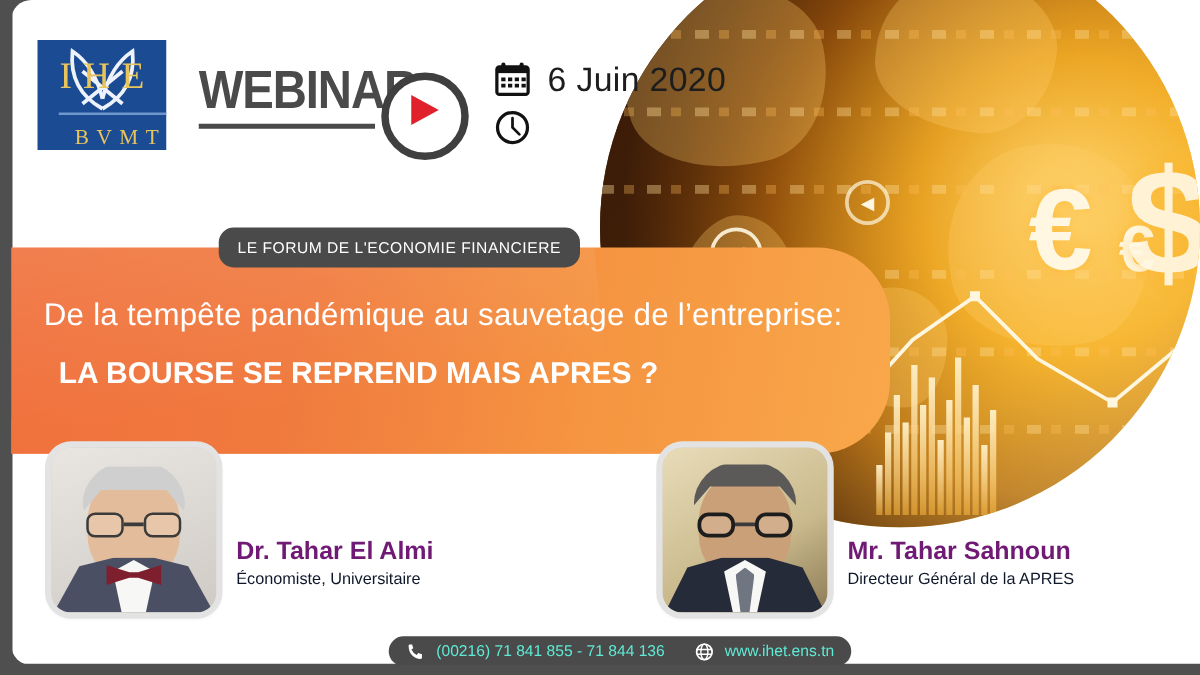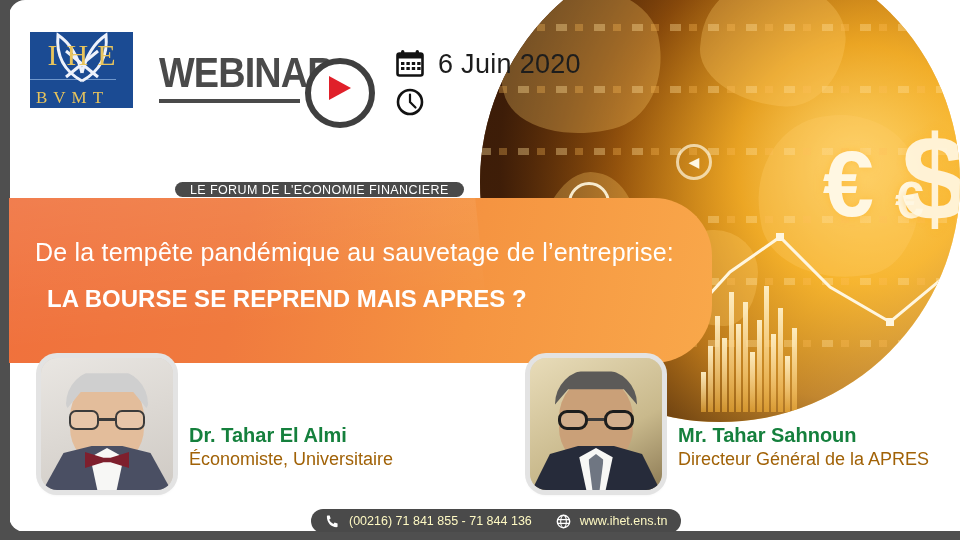--- a/index.html
+++ b/index.html
@@ -49,22 +49,22 @@
   .bars{position:absolute;display:flex;align-items:flex-end;gap:2px;}
   .bars i{display:block;width:5px;background:linear-gradient(180deg,rgba(255,240,200,.95),rgba(255,186,60,.55));}
   
   .artsvg{position:absolute;inset:0;}
   
   .cur{position:absolute;color:#fff7e2;font-family:"Liberation Sans",sans-serif;font-weight:700;line-height:1;text-shadow:0 0 10px rgba(255,180,40,.6);}
   .arrowc{position:absolute;border:3px solid rgba(255,248,225,.9);border-radius:50%;display:flex;align-items:center;justify-content:center;color:#fff7e2;font-size:17px;}
 
   
   .logo{
-    position:absolute;left:21px;top:32px;width:103px;height:76px;
-    background:#1b4b93;display:flex;flex-direction:column;align-items:flex-start;justify-content:center;
+    position:absolute;left:21px;top:32px;width:103px;height:88px;
+    background:#1b4b93;display:flex;flex-direction:column;align-items:flex-end;justify-content:center;
   }
   .logo-top{position:relative;width:103px;height:72px;display:flex;align-items:center;justify-content:center;}
   .logo-letters{font-family:"Liberation Serif",serif;font-size:30px;letter-spacing:9px;color:#e8c45c;font-weight:400;position:relative;z-index:2;text-indent:9px;}
   .wreath{position:absolute;left:50%;top:52%;transform:translate(-50%,-50%);z-index:1;}
   .logo-rule{width:86px;height:2px;background:#6f97cc;}
   .logo-tunis{font-family:"Liberation Serif",serif;font-size:17px;letter-spacing:6px;color:#e8c45c;padding-top:8px;text-indent:6px;}
 
   .webinar{
     position:absolute;left:150px;top:48px;
     font-family:"Liberation Sans",sans-serif;font-weight:700;font-size:43px;
@@ -74,21 +74,21 @@
   .webinar-rule{position:absolute;left:150px;top:99px;width:141px;height:4px;background:#4a4a4a;}
   .playbtn{position:absolute;left:296px;top:58px;width:58px;height:58px;border:6px solid #3f3f3f;border-radius:50%;background:#fff;}
   .playbtn::after{content:"";position:absolute;left:18px;top:12px;border-left:22px solid #e0202a;border-top:12px solid transparent;border-bottom:12px solid transparent;}
 
   .datetime{position:absolute;left:386px;top:45px;}
   .dt-row{display:flex;align-items:center;gap:13px;height:38px;}
   .dt-text{font-size:27px;color:#1d1d1d;font-family:"Liberation Sans",sans-serif;letter-spacing:.3px;}
 
   
   .badge{
-    position:absolute;left:166px;top:182px;height:15px;padding:0 15px;
+    position:absolute;left:166px;top:182px;height:32px;padding:0 15px;
     background:#4a4a4a;border-radius:12px;color:#fff;
     display:flex;align-items:center;font-size:12.5px;letter-spacing:.4px;z-index:6;
   }
   .banner{
     position:absolute;left:-10px;top:198px;width:713px;height:165px;
     background:linear-gradient(100deg,#f0703c 0%,#f07a3e 34%,#f59441 66%,#f9a84a 100%);
     border-radius:0 58px 58px 0;z-index:4;overflow:hidden;
   }
   .banner::after{ 
     content:"";position:absolute;left:-40px;top:-30px;width:520px;height:160px;
@@ -133,28 +133,28 @@
   .p2 .glasses i{border-color:#1d1d1d;border-width:3.5px;border-radius:9px;}
   .glasses i:first-child{left:1px;} .glasses i:last-child{right:1px;}
   .glasses::after{content:"";position:absolute;left:31px;top:8px;width:16px;height:2.5px;background:#3b3b3b;}
   .body{position:absolute;left:50%;transform:translateX(-50%);bottom:0;width:128px;height:44px;}
   .p1 .body{background:#4a4f63;clip-path:polygon(0 100%,16% 16%,38% 0,62% 0,84% 16%,100% 100%);}
   .p2 .body{background:#262b3a;clip-path:polygon(0 100%,14% 18%,36% 0,64% 0,86% 18%,100% 100%);}
   .shirt{position:absolute;left:50%;transform:translateX(-50%);bottom:0;width:44px;height:42px;background:#f7f7f5;clip-path:polygon(50% 0,88% 22%,72% 100%,28% 100%,12% 22%);}
   .tie{position:absolute;left:50%;transform:translateX(-50%);bottom:0;width:15px;height:36px;background:#6f7682;clip-path:polygon(50% 0,100% 16%,74% 100%,26% 100%,0 16%);}
   .bowtie{position:absolute;left:50%;transform:translateX(-50%);bottom:22px;width:44px;height:16px;background:#7e1f2d;clip-path:polygon(0 0,42% 36%,58% 36%,100% 0,100% 100%,58% 64%,42% 64%,0 100%);}
   .sp-text{margin-left:16px;padding-bottom:20px;}
-  .sp-name{font-size:20px;font-weight:700;color:#15803d;font-family:"Liberation Sans",sans-serif;}
-  .sp-role{font-size:18px;color:#a16207;font-family:"Liberation Sans",sans-serif;margin-top:2px;}
+  .sp-name{font-size:20px;font-weight:700;color:#701a75;font-family:"Liberation Sans",sans-serif;}
+  .sp-role{font-size:13px;color:#0f172a;font-family:"Liberation Sans",sans-serif;margin-top:2px;}
 
   
   .contact{
     position:absolute;left:302px;top:509px;height:24px;z-index:8;
     background:#4a4a4a;border-radius:12px;padding:0 14px;
-    display:flex;align-items:center;gap:9px;color:#fef9c3;font-size:12.5px;
+    display:flex;align-items:center;gap:9px;color:#5eead4;font-size:12.5px;
   }
   .contact .sep{width:6px;}
 </style>
 </head>
 <body>
 
 <div id="poster">
 
   <div class="card">
 

